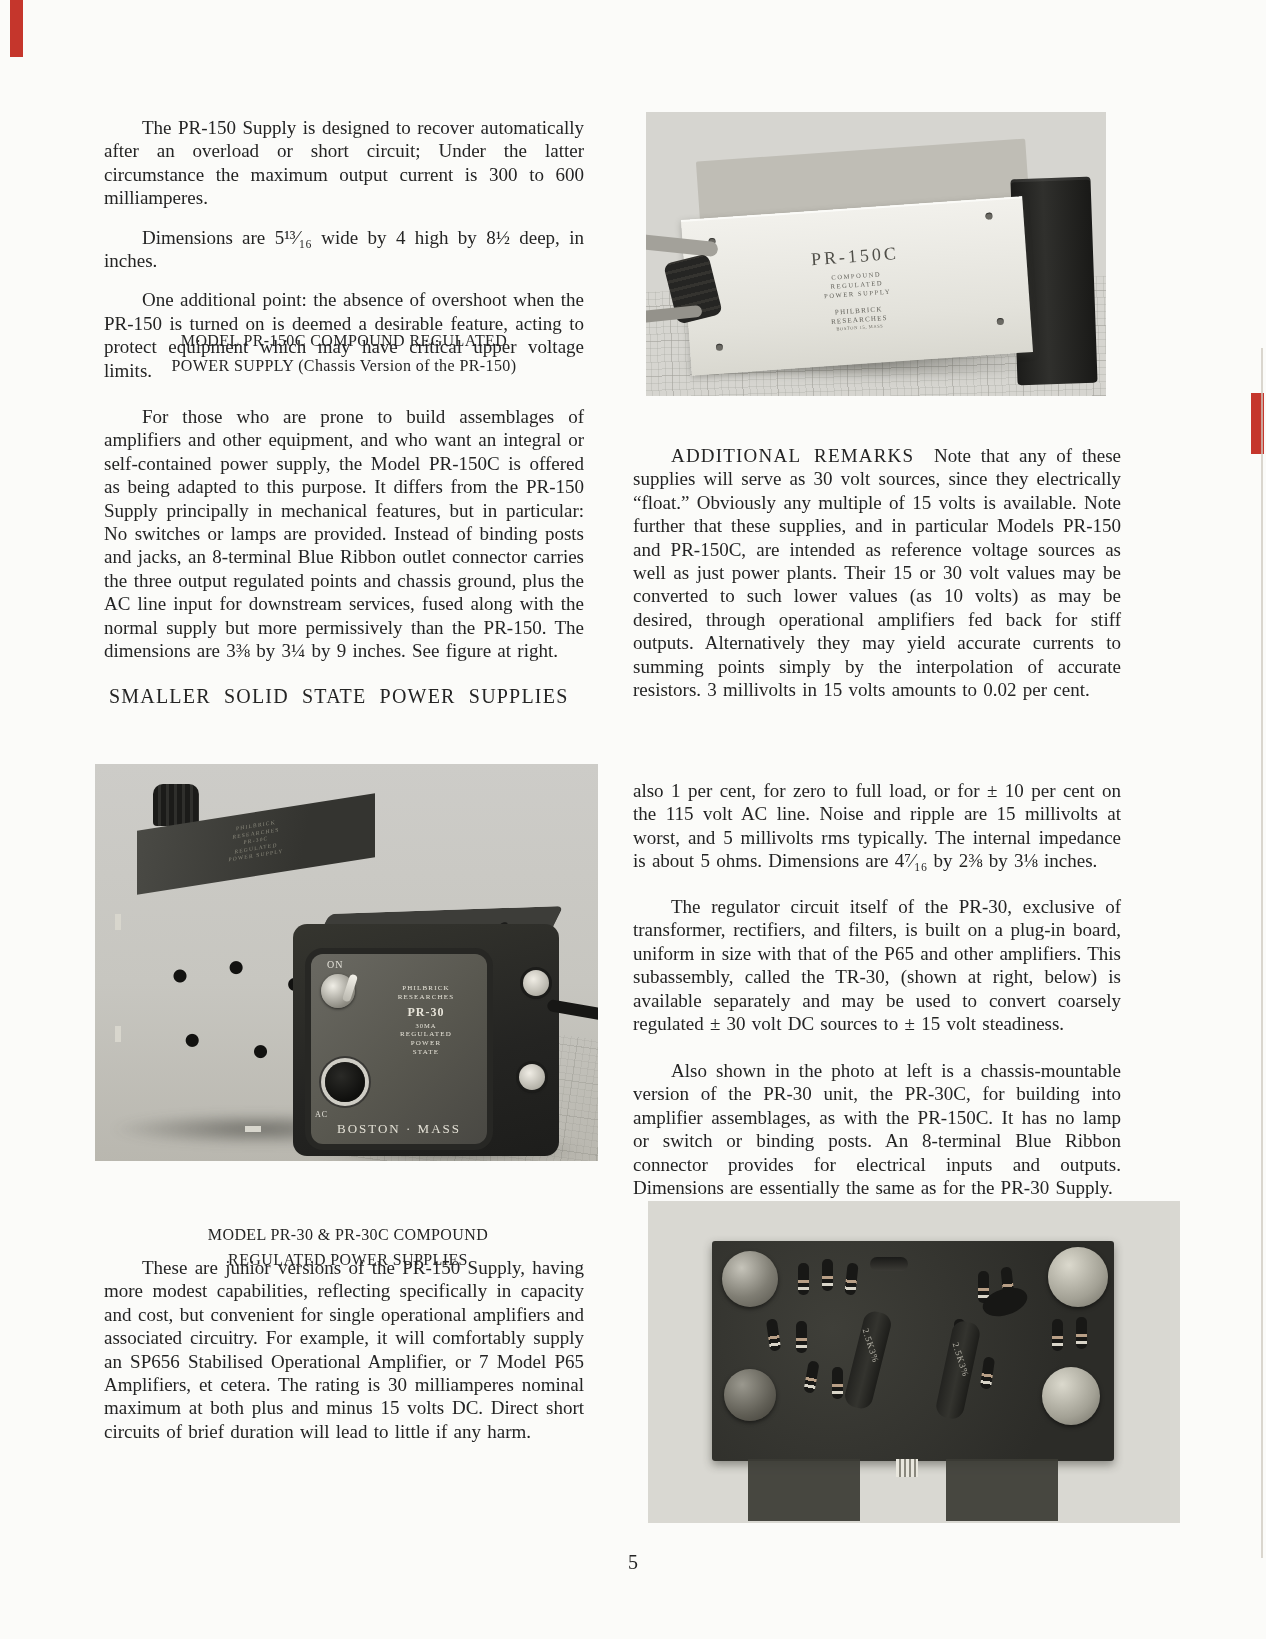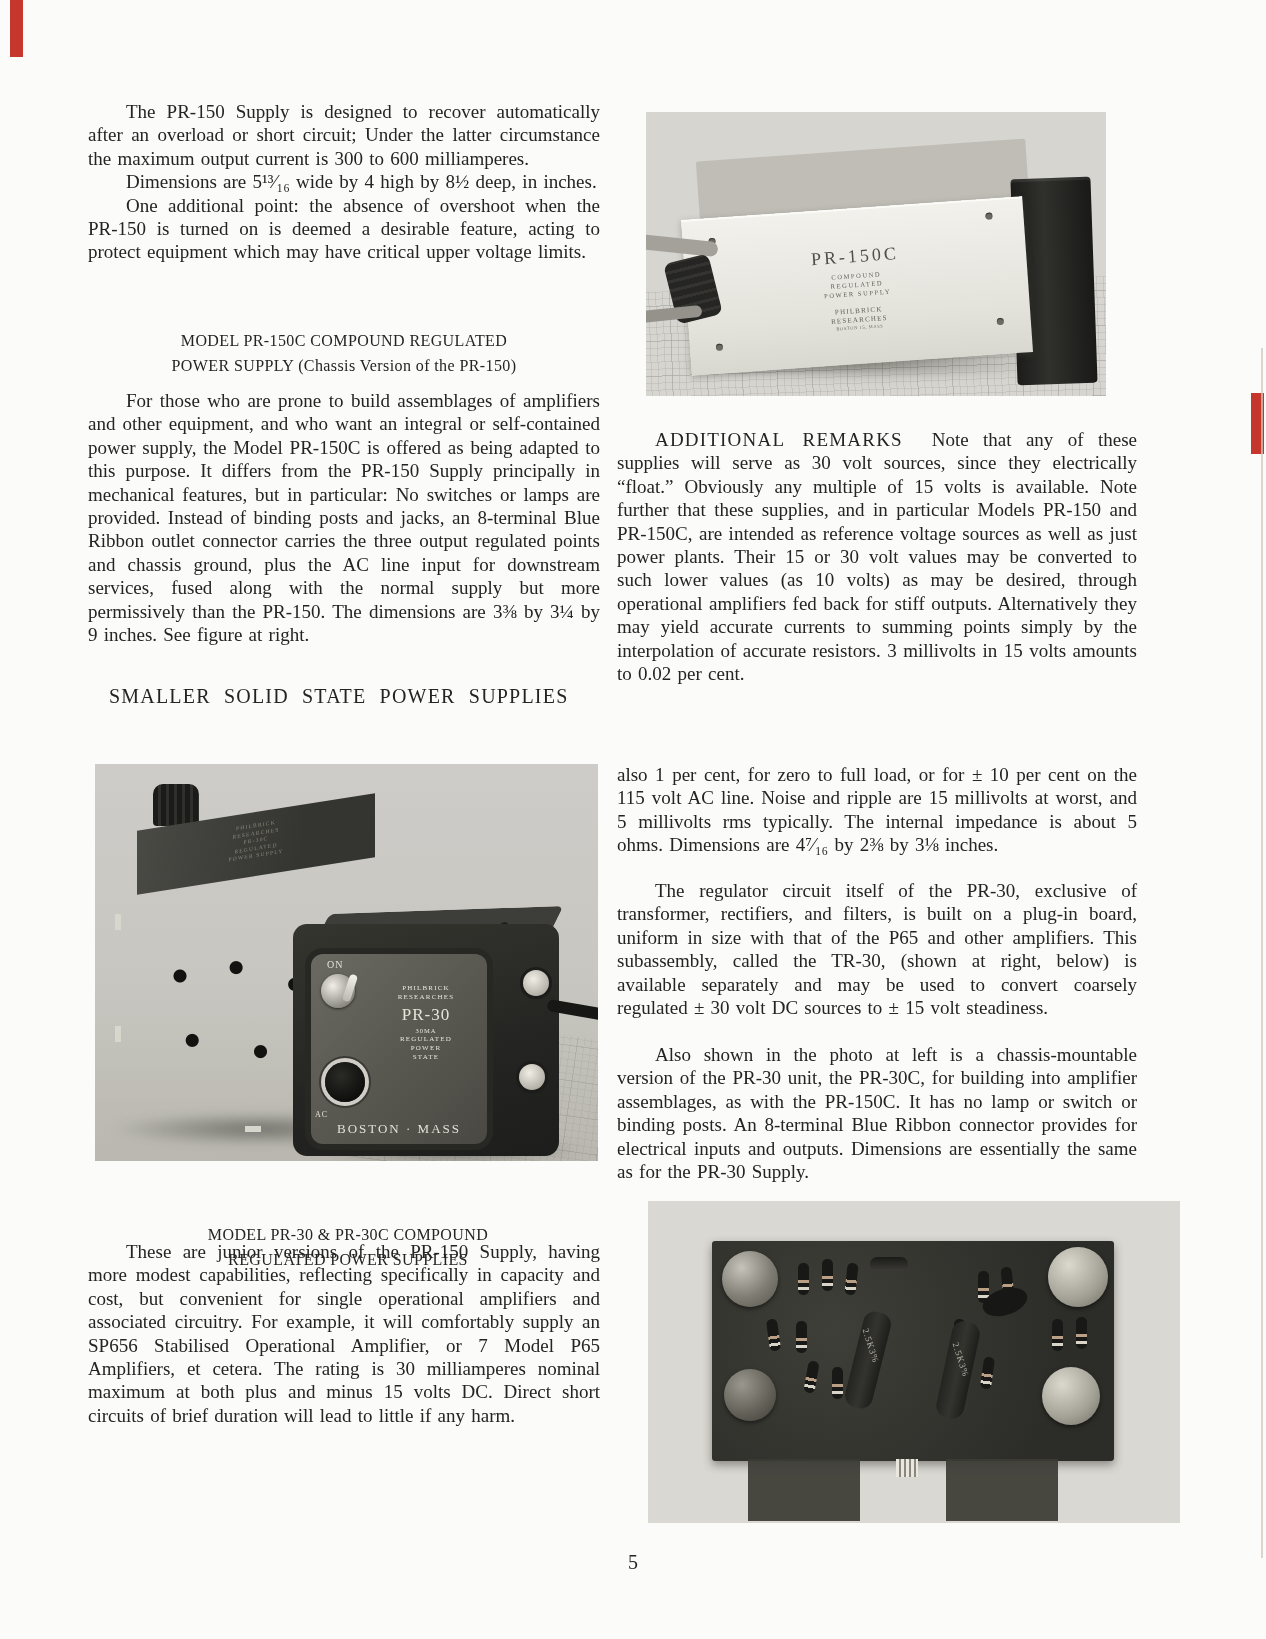--- a/index.html
+++ b/index.html
@@ -4,21 +4,21 @@
 <style>
   html,body{margin:0;padding:0;background:#e8e8e6;}
   #page{
     position:relative;width:1266px;height:1639px;margin:0 auto;
     background:#fbfbf9;overflow:hidden;
     font-family:"Liberation Serif","DejaVu Serif",serif;color:#242424;
   }
   
   .blk{position:absolute;}
   .body-text{font-size:19px;line-height:23.4px;text-align:justify;word-spacing:1.5px;}
-  .body-text p{margin:0;text-indent:38px;}
+  .body-text p{margin:16px;text-indent:38px;}
   .noindent{text-indent:0 !important;}
   .gap-top{margin-top:9px !important;}
   .heading{font-size:16px;line-height:25px;text-align:center;letter-spacing:.4px;}
   .lead{letter-spacing:1.2px;word-spacing:4px;}
   .section-heading{font-size:20px;letter-spacing:1.2px;word-spacing:7px;}
   .page-num{font-size:20px;text-align:center;}
   
   .regmark{position:absolute;background:#c5362c;}
   .edge-line{position:absolute;background:#cfc9bf;opacity:.75;}
   
@@ -100,21 +100,21 @@
     background:linear-gradient(135deg,#6a6962,#58574f 55%,#494843);
     box-shadow:0 0 0 6px #272724;}
   .p2-on{left:16px;top:5px;font-size:10px;letter-spacing:1px;color:#e3e1d8;}
   .p2-toggle-base{left:10px;top:20px;width:34px;height:34px;border-radius:50%;
     background:radial-gradient(circle at 35% 35%,#f0eee6,#8c8a81 70%,#6f6d65);
     box-shadow:0 1px 3px rgba(0,0,0,.6);}
   .p2-toggle-lever{left:25px;top:0px;width:8px;height:28px;border-radius:4px;
     background:linear-gradient(#f4f2ea,#b9b7ae);transform:rotate(18deg);}
   .p2-brand{left:62px;top:30px;width:106px;text-align:center;color:#e7e4d9;}
   .p2-brand-small{font-size:7px;letter-spacing:1.2px;line-height:9px;}
-  .p2-brand-model{font-size:17px;letter-spacing:1px;font-weight:normal;margin:3px 0 2px 0;}
+  .p2-brand-model{font-size:12px;letter-spacing:1px;font-weight:bold;margin:3px 0 2px 0;}
   .p2-brand-rating{font-size:6.5px;letter-spacing:1px;line-height:8px;}
   .p2-ac-conn{left:14px;top:108px;width:40px;height:40px;border-radius:50%;
     background:radial-gradient(circle at 40% 35%,#2a2a27,#0f0f0d 70%);
     box-shadow:0 0 0 4px #cfcdc5,0 0 0 6px #3a3936;}
   .p2-ac{left:4px;top:156px;font-size:8px;letter-spacing:1px;color:#e3e1d8;}
   .p2-city{left:0;right:0;bottom:7px;text-align:center;font-size:13px;letter-spacing:2px;color:#e3e0d5;}
   .p2-post{position:absolute;width:26px;height:26px;border-radius:50%;
     background:radial-gradient(circle at 40% 35%,#f0ede5,#9b998f);
     box-shadow:0 0 0 3px #1c1c1a,0 2px 3px rgba(0,0,0,.5);}
   .p2-cord{left:452px;top:240px;width:60px;height:12px;border-radius:6px;

